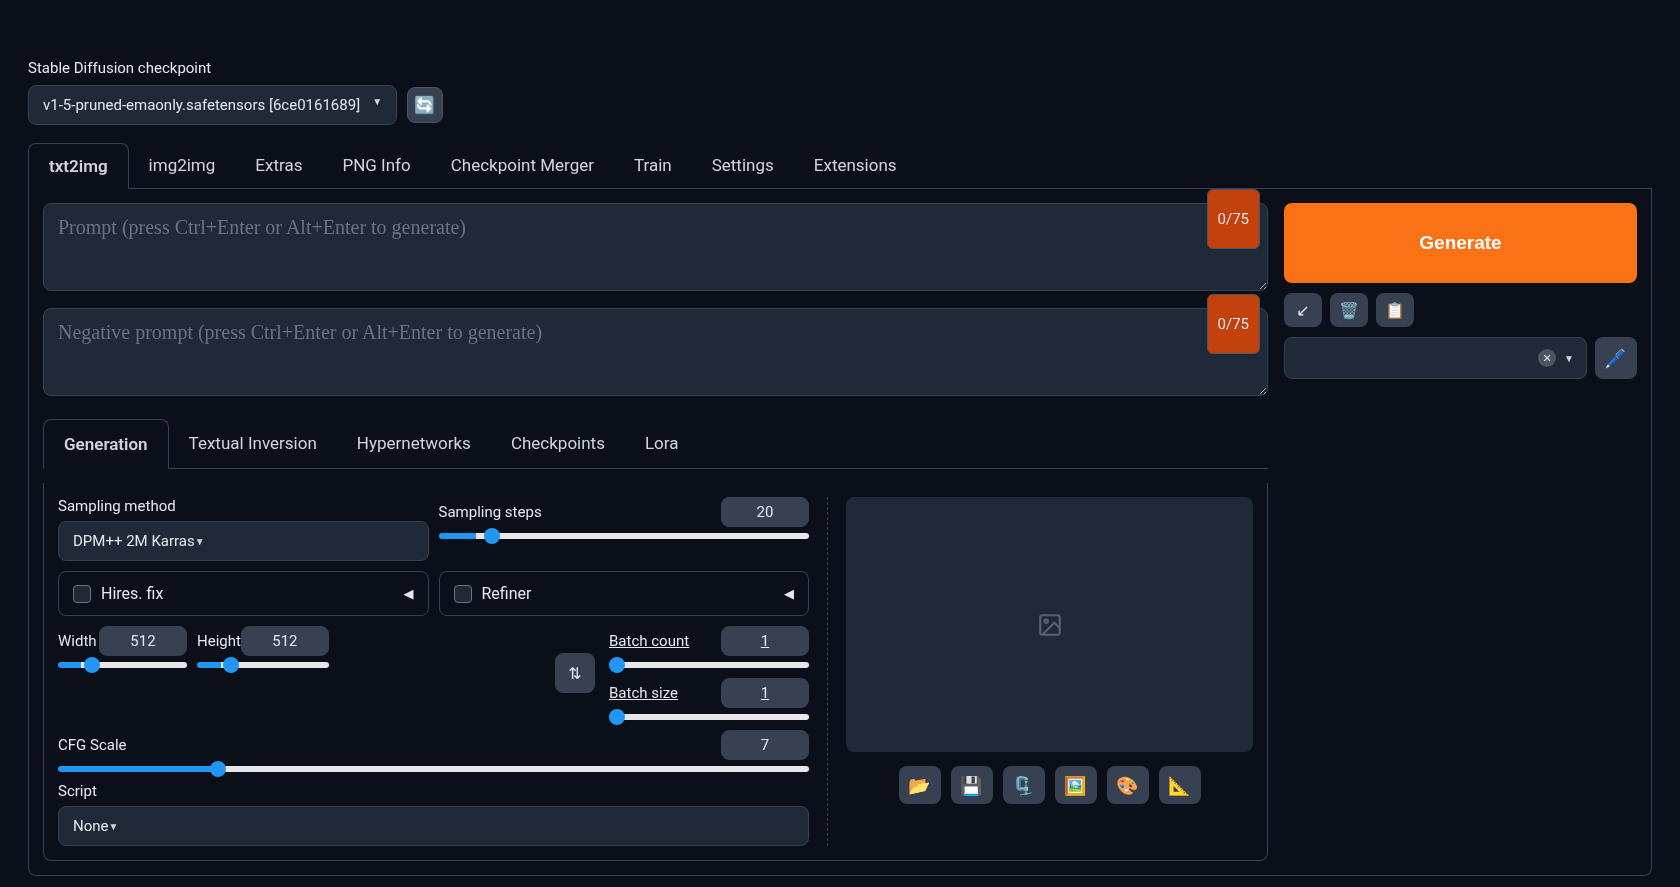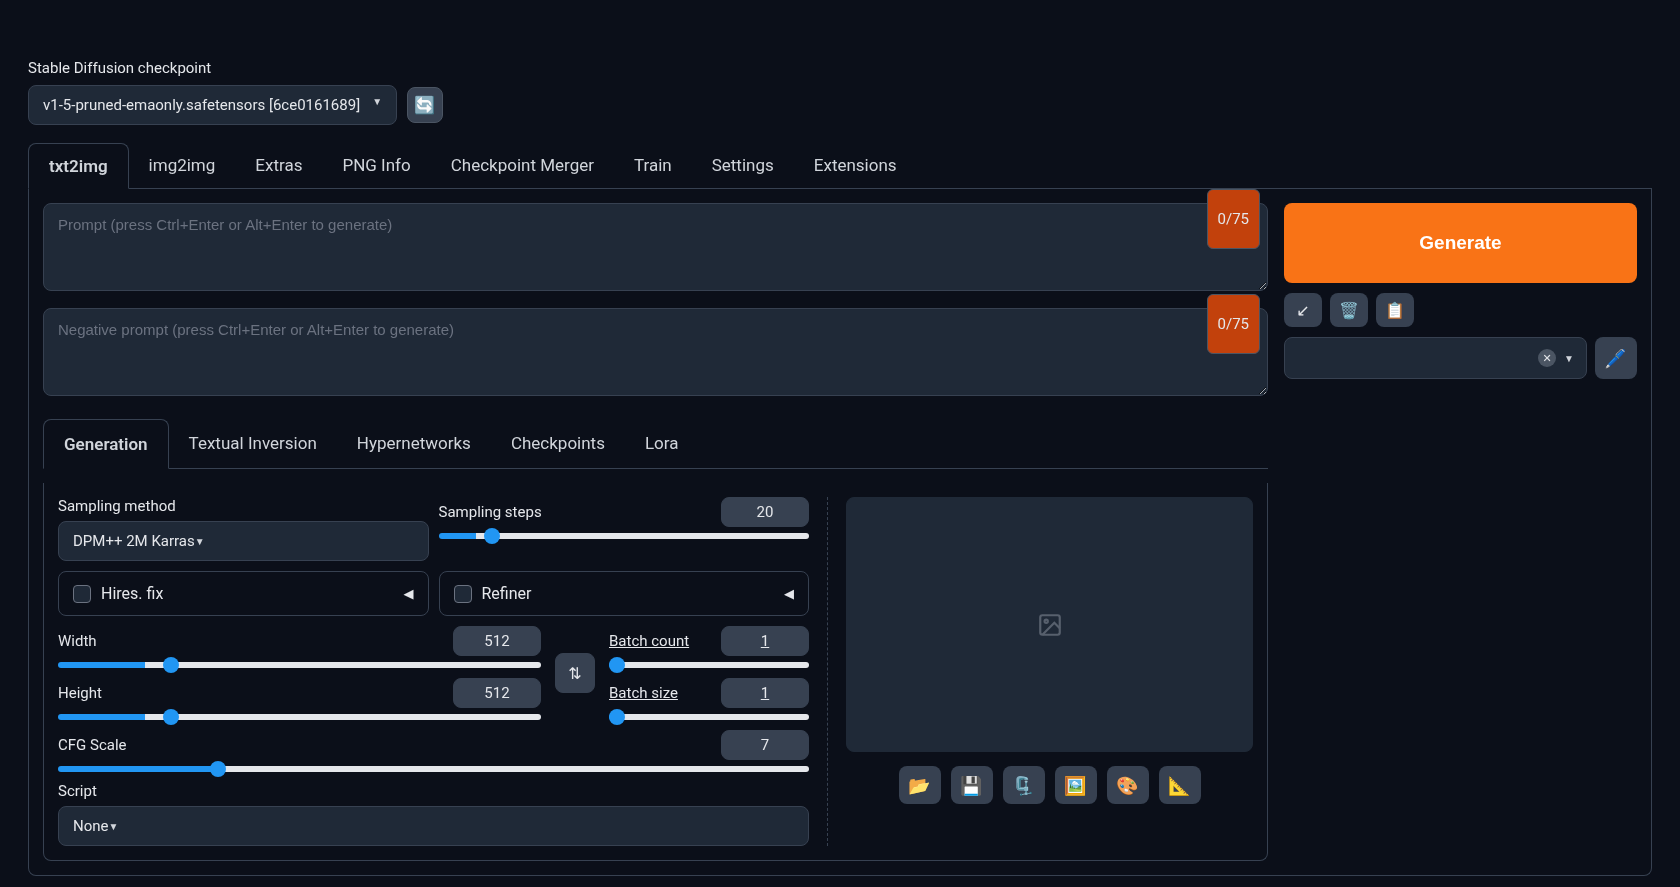--- a/index.html
+++ b/index.html
@@ -43,21 +43,21 @@
 .right-col { flex: 1; display: flex; flex-direction: column; gap: 10px; }
 .prompt-wrap { position: relative; }
 .token-badge {
   position: absolute; top: -14px; right: 8px;
   background: #c2410c; border: 1px solid #4b5563; border-radius: 6px;
   padding: 20px 10px; font-size: 15px;
 }
 textarea.prompt {
   width: 100%; background: #1f2937; border: 1px solid #374151;
   border-radius: 8px; padding: 12px 14px; color: #e5e7eb;
-  font-size: 15px; resize: vertical; font-family: Liberation Sans, sans-serif;
+  font-size: 20px; resize: vertical; font-family: Liberation Serif, serif;
 }
 textarea.prompt::placeholder { color: #6b7280; }
 .prompt-pos { height: 88px; }
 .prompt-neg { height: 88px; }
 .gen-btn {
   background: #f97316; color: #fff; font-weight: 700; font-size: 19px;
   border: none; border-radius: 8px; height: 80px; cursor: pointer;
 }
 .tool-row { display: flex; gap: 8px; }
 .tool-btn {
@@ -125,21 +125,21 @@
   background: transparent; border: 1px solid #374151; border-radius: 8px;
   padding: 12px 14px; display: flex; align-items: center; gap: 10px;
   font-size: 16px; cursor: pointer;
 }
 .fold-box .arrow { margin-left: auto; font-size: 13px; }
 .chk {
   width: 18px; height: 18px; border: 1px solid #6b7280; border-radius: 4px;
   background: #1f2937; flex-shrink: 0;
 }
 .dims-wrap { display: flex; gap: 14px; }
-.dims-left { flex: 1; display: flex; flex-direction: column; gap: 10px; }
+.dims-left { flex: 1; display: flex; flex-direction: row; gap: 10px; }
 .dim-row { display: flex; flex-direction: column; gap: 6px; }
 .dim-head { display: flex; justify-content: space-between; align-items: center; }
 .swap-btn {
   background: #374151; border: 1px solid #374151; border-radius: 8px;
   width: 40px; height: 40px; display: flex; align-items: center; justify-content: center;
   cursor: pointer; align-self: center; font-size: 16px;
 }
 .batch-col { flex: 0 0 200px; display: flex; flex-direction: column; gap: 10px; text-decoration: underline; }
 .seed-row { display: flex; gap: 8px; align-items: center; }
 .seed-input {

